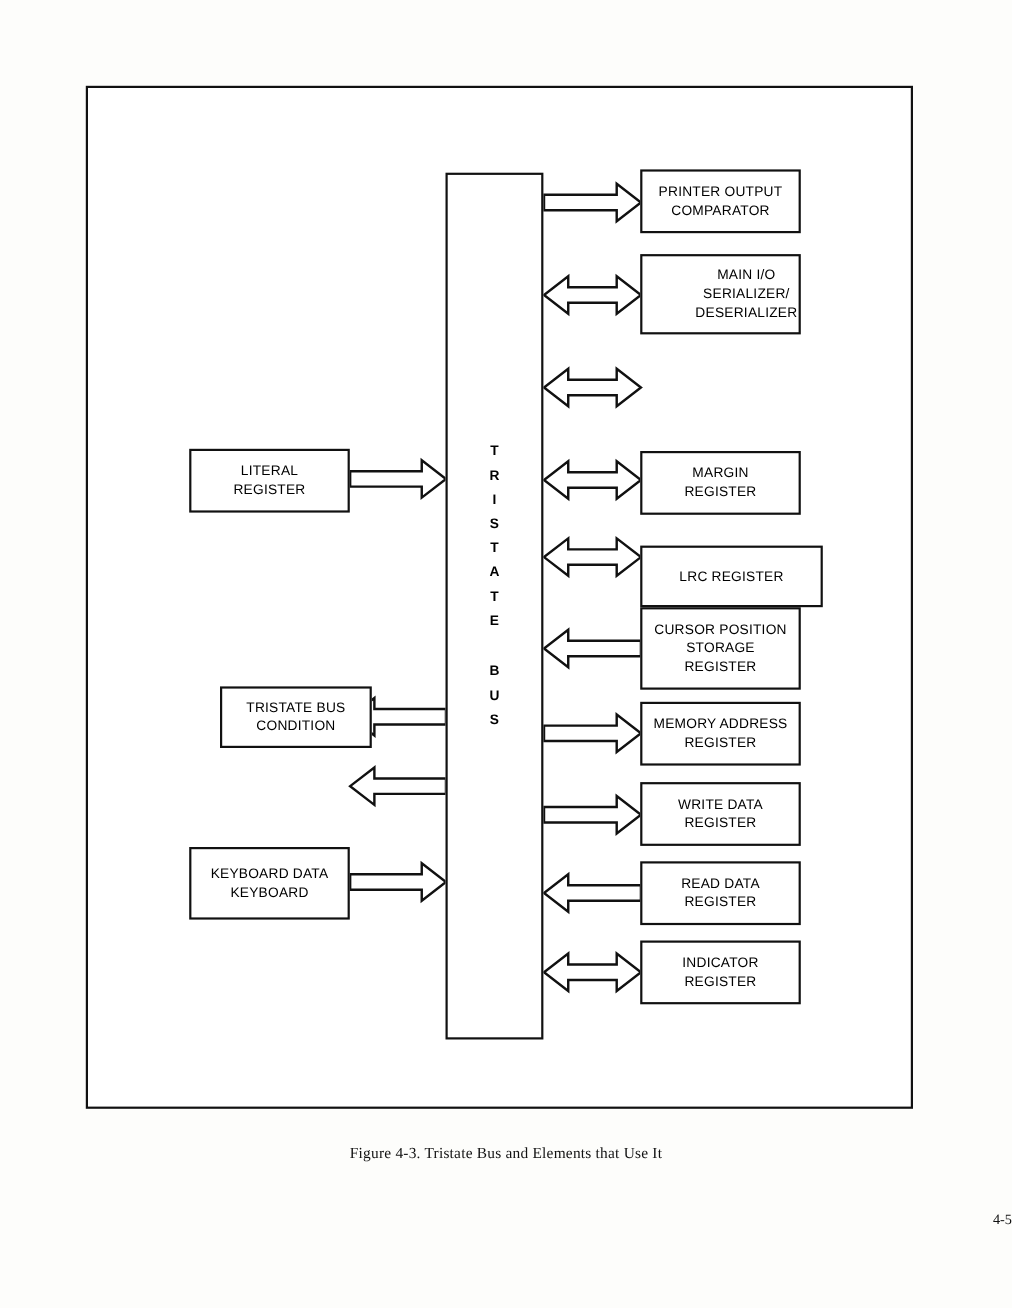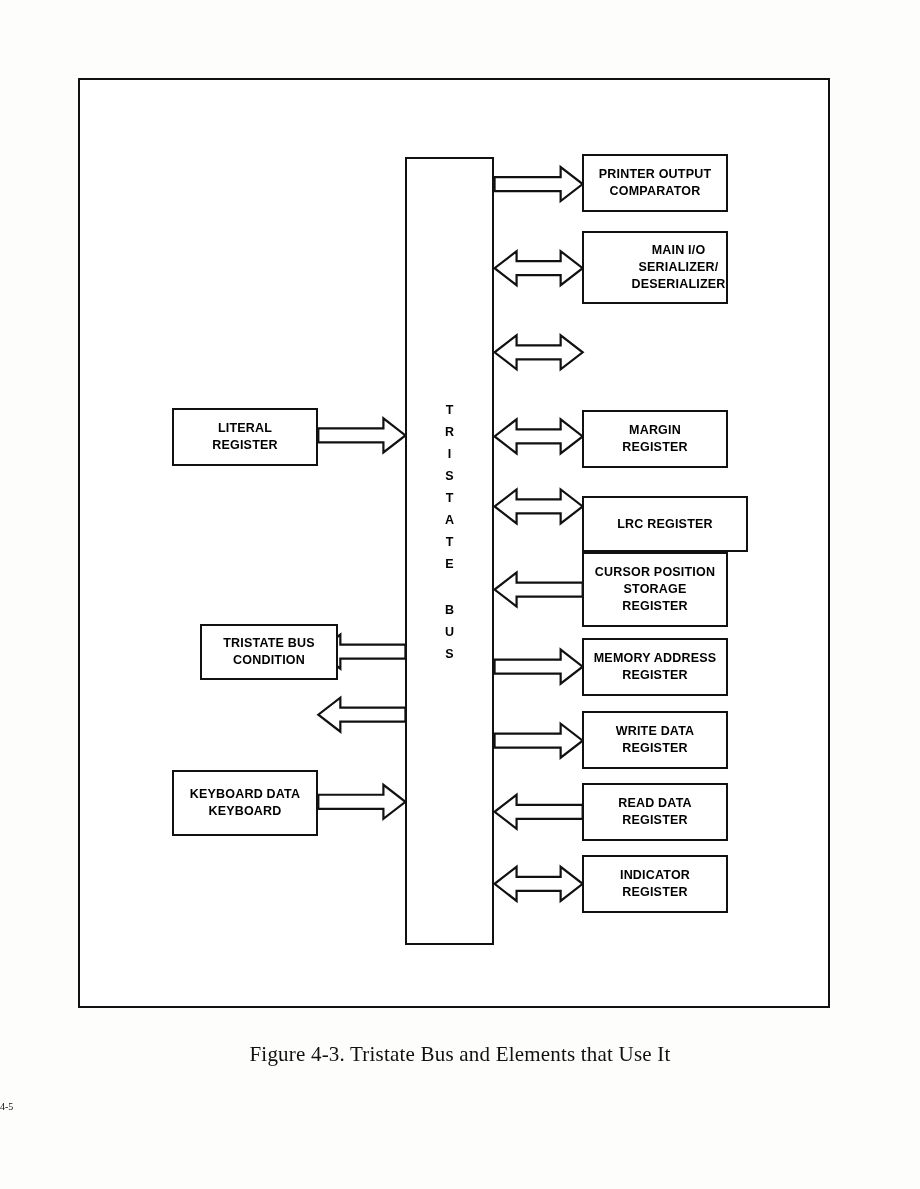--- a/index.html
+++ b/index.html
@@ -45,21 +45,21 @@
   
   .unit-box {
     position: absolute;
     border: 2.5px solid #111;
     background: #ffffff;
     box-sizing: border-box;
     display: flex;
     align-items: center;
     justify-content: center;
     text-align: center;
-    font-weight: bold;
+    font-weight: normal;
     font-size: 12.5px;
     line-height: 1.35;
     letter-spacing: 0.2px;
     color: #000;
     z-index: 3;
   }
   .unit-box .lines {
     display: block;
     padding: 0 4px;
   }
@@ -98,32 +98,32 @@
     height: 24px;
   }
   
   #figure-caption {
     position: absolute;
     left: 0;
     right: 0;
     top: 1042px;
     text-align: center;
     font-family: "Liberation Serif", serif;
-    font-size: 21px;
+    font-size: 14px;
     color: #111;
     letter-spacing: 0.2px;
   }
   #page-folio {
     position: absolute;
     left: 0;
     right: 0;
     top: 1101px;
-    text-align: left;
+    text-align: right;
     font-family: "Liberation Serif", serif;
-    font-size: 10px;
+    font-size: 13px;
     color: #111;
   }
   .arrow-shape {
     fill: #ffffff;
     stroke: #111;
     stroke-width: 2.2;
     stroke-linejoin: miter;
   }
 </style>
 </head>

